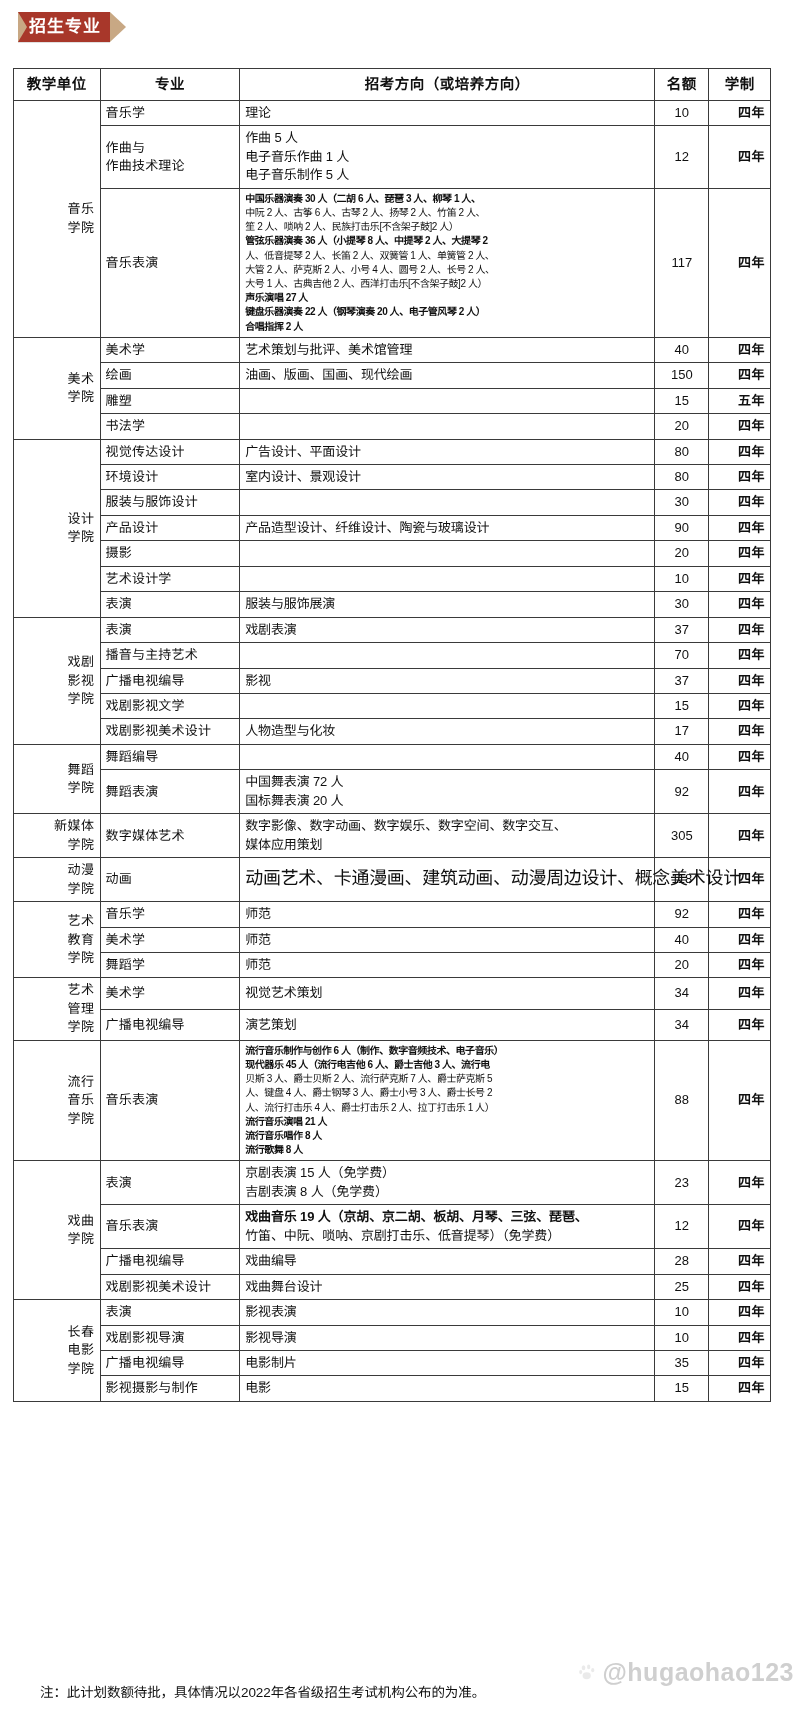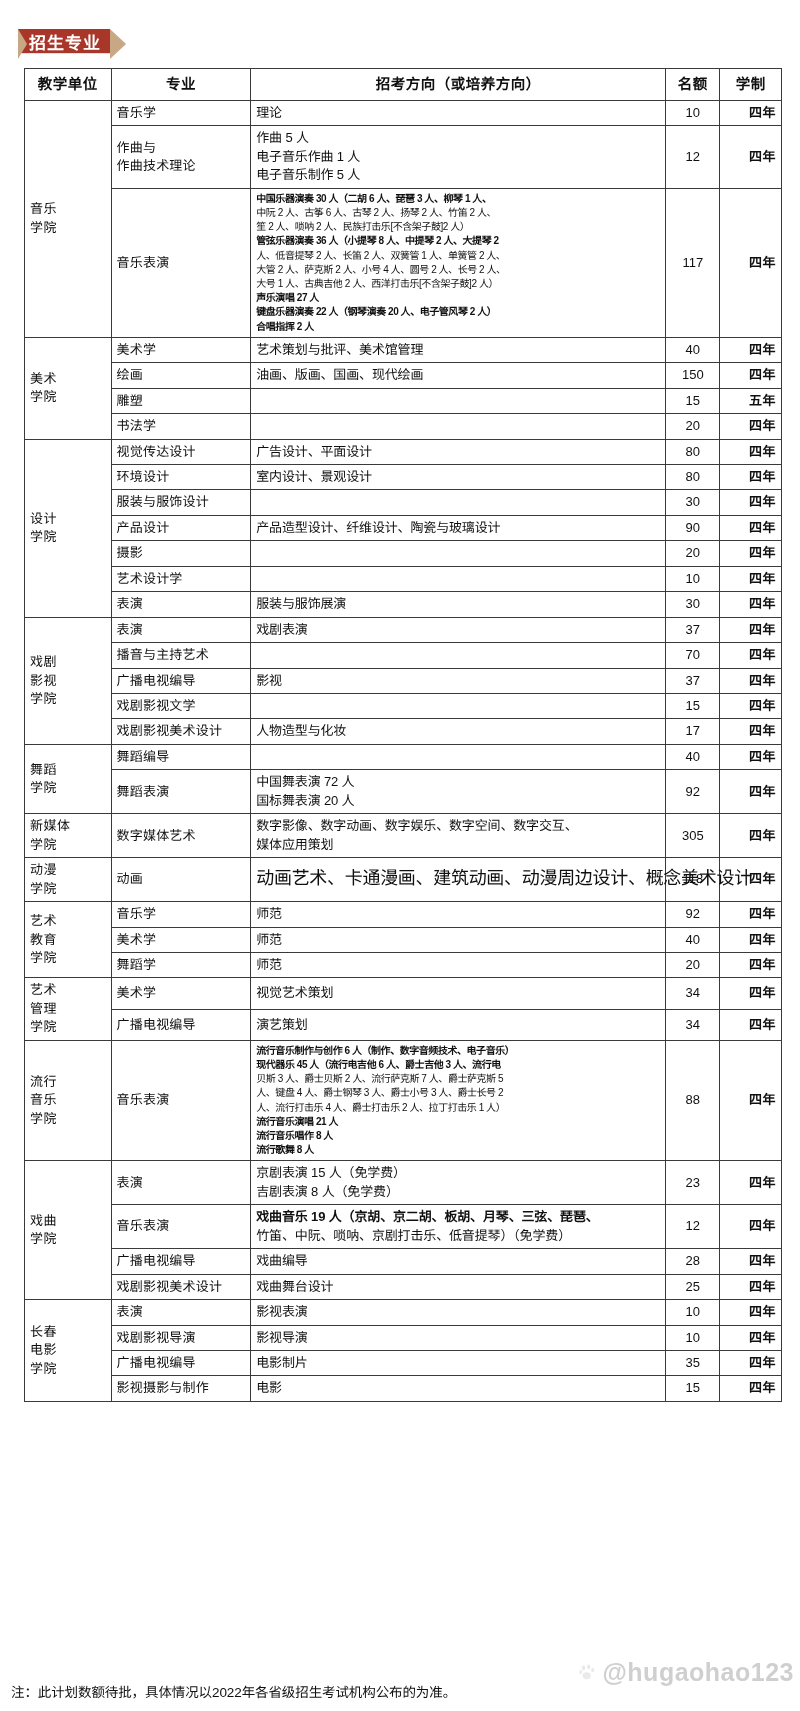--- a/index.html
+++ b/index.html
@@ -14,22 +14,22 @@
     font-family: "Liberation Sans", "DejaVu Sans", sans-serif;
     color: #111111;
     overflow: hidden;
     position: relative;
   }
 
   
   .badge-wrap {
     position: absolute;
     left: 18px;
-    top: 29px;
-    height: 24px;
+    top: 12px;
+    height: 30px;
     display: flex;
     align-items: stretch;
   }
   .badge-body {
     background: #a8372a;
     color: #ffffff;
     font-size: 17px;
     font-weight: bold;
     letter-spacing: 1px;
     line-height: 30px;
@@ -53,21 +53,21 @@
     border-top: 15px solid transparent;
     border-bottom: 15px solid transparent;
     border-left: 9px solid #c8a884;
     z-index: 2;
   }
   .badge-body-inner { position: relative; z-index: 3; }
 
   
   .table-zone {
     position: absolute;
-    left: 24px;
+    left: 13px;
     top: 68px;
     width: 758px;
   }
   table.plan {
     border-collapse: collapse;
     width: 758px;
     table-layout: fixed;
     border: 1.6px solid #2a2a2a;
   }
   table.plan th, table.plan td {
@@ -87,21 +87,21 @@
     letter-spacing: 0.5px;
   }
   
   col.c-unit   { width: 83px; }
   col.c-major  { width: 134px; }
   col.c-dir    { width: 398px; }
   col.c-quota  { width: 52px; }
   col.c-years  { width: 59px; }
 
   td.unit {
-    text-align: left;
+    text-align: right;
     font-size: 14px;
     letter-spacing: 0.5px;
     line-height: 1.35;
     white-space: pre-line;
     border-left-width: 1.6px;
   }
   td.major {
     text-align: left;
     font-size: 13.5px;
     letter-spacing: 0.2px;
@@ -126,21 +126,21 @@
     font-weight: bold;
   }
   td.dir .ln { display: block; white-space: nowrap; }
   td.dir .ln.b { font-weight: bold; }
   td.dir.tight .ln { letter-spacing: -0.45px; font-size: 10px; }
   td.dir.tight2 .ln { letter-spacing: -0.3px; font-size: 18px; font-family: Liberation Mono, monospace; }
 
   
   .footnote {
     position: absolute;
-    left: 11px;
+    left: 40px;
     top: 1681px;
     font-size: 13.5px;
     letter-spacing: -0.1px;
     color: #101010;
     white-space: nowrap;
   }
 
   
   .watermark {
     position: absolute;

